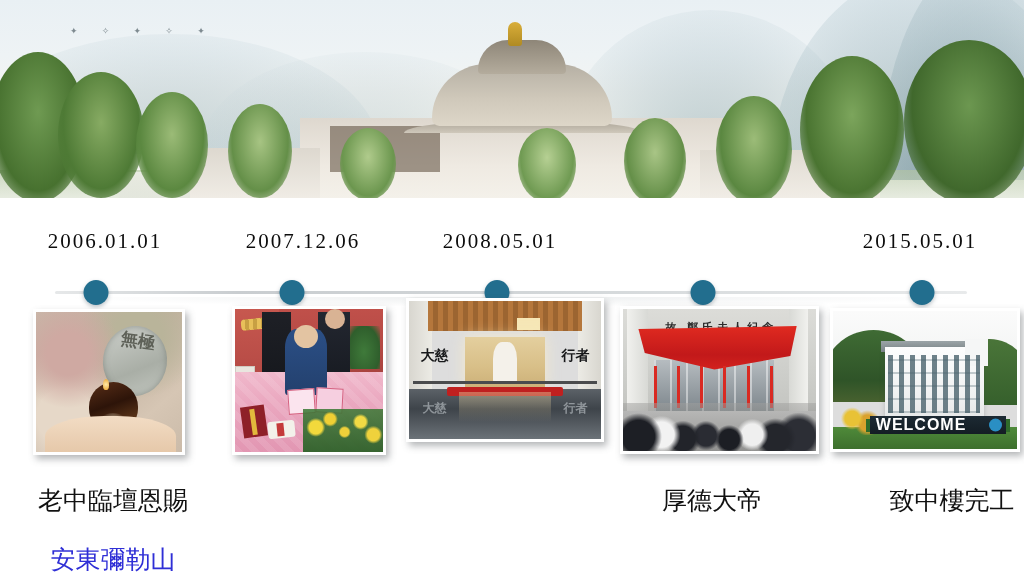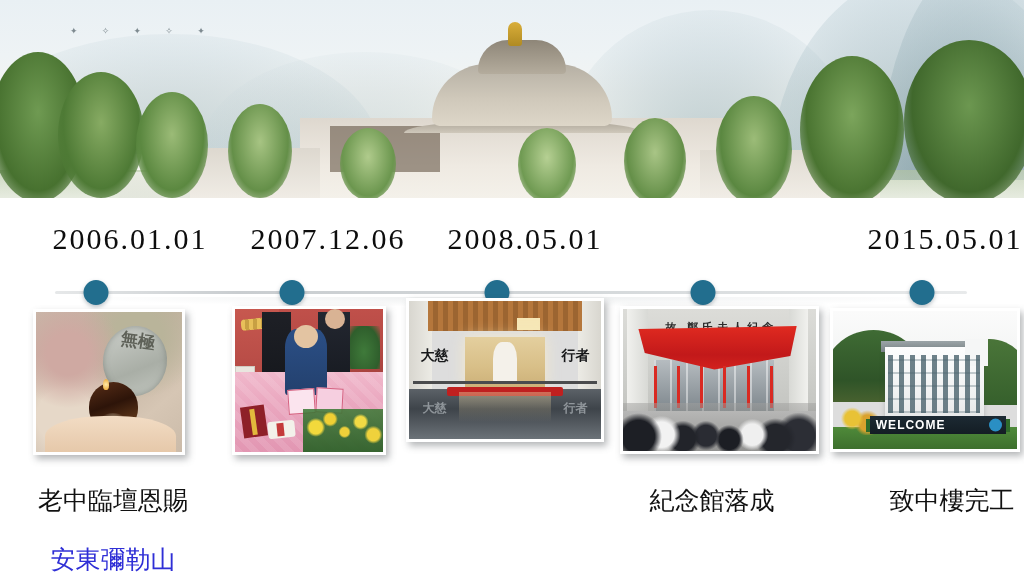--- a/index.html
+++ b/index.html
@@ -65,27 +65,26 @@
     line-height:1;
     white-space:nowrap;
     text-shadow:0 0 1px #c00000;
   }
 
   
   .timeline{position:absolute;left:0;top:198px;width:1024px;height:378px;}
 
   .dates{position:absolute;left:0;top:24px;width:1024px;height:40px;}
   .date{
-    position:absolute;top:0;
+    position:absolute;top:7px;
     font-family:"Liberation Serif","DejaVu Serif",serif;
-    font-size:30px;color:#0d0d0d;
+    font-size:21px;color:#0d0d0d;
     letter-spacing:2px;
     white-space:nowrap;
     transform:translateX(-50%);
-    margin-left:25px;
   }
 
   .axis{
     position:absolute;left:55px;top:93px;width:912px;height:3px;
     background:linear-gradient(to right,#e6e8e9,#c9cdd0 20%,#d3d7d9 55%,#e8eaeb);
     border-radius:2px;
   }
   .axis-shadow{
     position:absolute;left:60px;top:99px;width:905px;height:10px;
     background:radial-gradient(ellipse at 50% 0%,rgba(150,160,165,.18),rgba(255,255,255,0) 70%);
@@ -233,21 +232,21 @@
   .p5bld{position:absolute;left:28%;top:26%;width:54%;height:52%;
     background:linear-gradient(to bottom,#fdfdfd,#f2f3f3 60%,#e6e8e8);box-shadow:0 2px 5px rgba(60,70,70,.25);}
   .p5roof{position:absolute;left:26%;top:22%;width:58%;height:8%;background:linear-gradient(to bottom,#9aa3a6,#7f888c);}
   .p5wins{position:absolute;left:30%;top:32%;width:50%;height:42%;
     background:
       repeating-linear-gradient(90deg,rgba(70,95,105,.78) 0 5px,rgba(255,255,255,0) 5px 11px),
       repeating-linear-gradient(0deg,rgba(70,95,105,.30) 0 2px,rgba(255,255,255,0) 2px 13px);}
   .p5tower{position:absolute;left:72%;top:20%;width:12%;height:20%;background:#f5f6f6;}
   .p5welcome{position:absolute;left:20%;top:76%;width:74%;height:13%;
     background:linear-gradient(to bottom,#1d2a33,#141d24);display:flex;align-items:center;}
-  .p5welcome span{color:#ffffff;font-size:12px;font-weight:bold;letter-spacing:1px;
+  .p5welcome span{color:#ffffff;font-size:16px;font-weight:bold;letter-spacing:1px;
     font-family:"Liberation Sans",sans-serif;padding-left:6px;}
   .p5dot{position:absolute;right:3%;top:50%;width:13px;height:13px;border-radius:50%;
     background:#2a8fc4;transform:translateY(-50%);}
   .p5fore{position:absolute;left:0;top:84%;width:100%;height:16%;
     background:linear-gradient(to bottom,#4f8a3a,#3d6f2d);}
   .p5flower{position:absolute;left:0;top:66%;width:26%;height:24%;
     background:radial-gradient(circle at 40% 50%,#e8c236 0 22%,rgba(232,194,54,0) 34%),
                radial-gradient(circle at 72% 64%,#d9a22e 0 20%,rgba(217,162,46,0) 32%);}
   .p5hedge{position:absolute;left:18%;top:78%;width:78%;height:10%;
     background:repeating-linear-gradient(90deg,#2f6b2a 0 5px,#3d7a33 5px 10px);}
@@ -404,20 +403,20 @@
   </div>
 
   <div class="caption" style="left:113px;top:258px;width:230px;">
     <div>老中臨壇恩賜</div>
     <div class="sub">安東彌勒山</div>
   </div>
 
 
 
   <div class="caption" style="left:712px;top:258px;width:210px;">
-    <div>紀念館落成</div>
+    <div>厚德大帝</div>
   </div>
 
   <div class="caption" style="left:952px;top:258px;width:200px;">
     <div>致中樓完工</div>
   </div>
 
 </div>
 
 </body></html>

